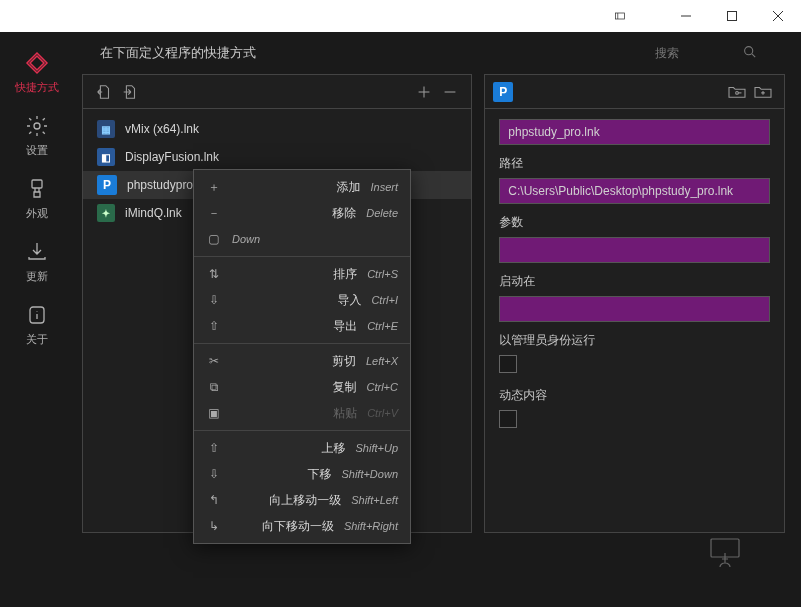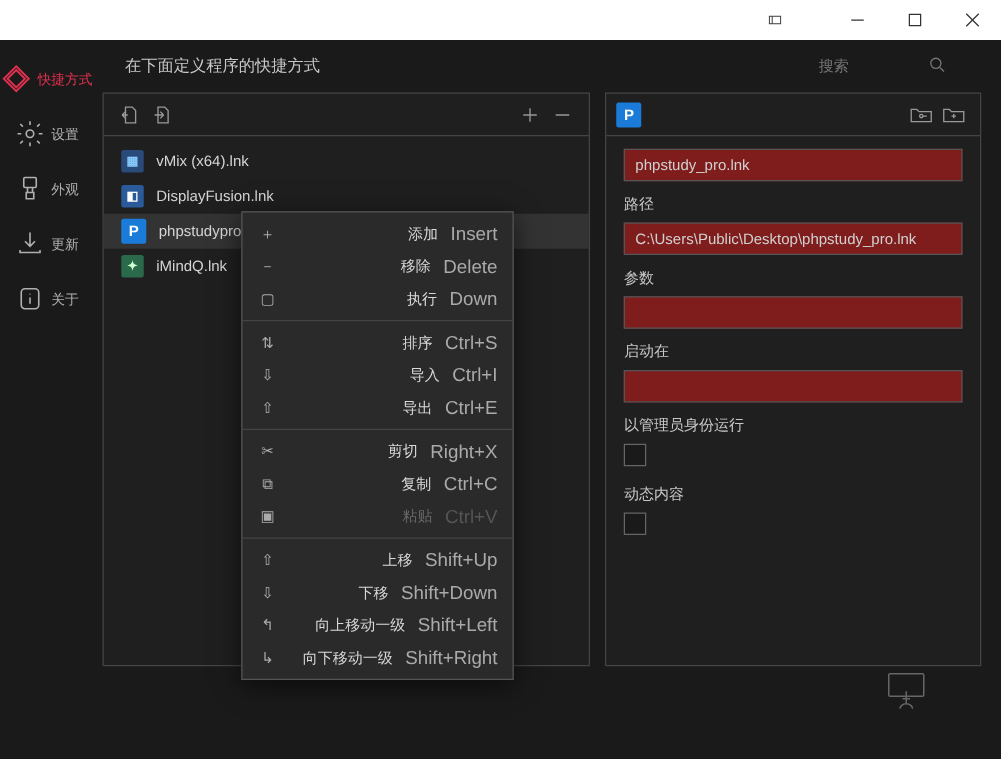--- a/index.html
+++ b/index.html
@@ -7,21 +7,21 @@
 
 .titlebar { height: 32px; background: #fff; display: flex; align-items: center; justify-content: flex-end; }
 .titlebar-icons { display: flex; align-items: center; gap: 0; }
 .tb-btn { width: 46px; height: 32px; display: flex; align-items: center; justify-content: center; color: #333; }
 .tb-btn svg { width: 12px; height: 12px; }
 .tb-sep { width: 20px; }
 
 .app { display: flex; height: calc(607px - 32px); background: #1a1a1a; }
 
 .sidebar { width: 74px; background: #1a1a1a; display: flex; flex-direction: column; align-items: center; padding-top: 18px; gap: 18px; }
-.side-item { display: flex; flex-direction: row; align-items: center; gap: 4px; color: #b0b0b0; cursor: pointer; text-align: right; }
+.side-item { display: flex; flex-direction: column; align-items: center; gap: 4px; color: #b0b0b0; cursor: pointer; text-align: right; }
 .side-item.active { color: #e03050; }
 .side-item .icon { width: 26px; height: 26px; display: flex; align-items: center; justify-content: center; }
 .side-item .label { font-size: 11px; }
 
 .main { flex: 1; padding: 12px 16px 28px 8px; display: flex; flex-direction: column; }
 .top-row { display: flex; align-items: center; margin-bottom: 12px; }
 .page-title { color: #c8c8c8; font-size: 13px; flex: 1; padding-left: 18px; }
 .search-box { display: flex; gap: 8px; color: #777; font-size: 12px; width: 130px; }
 .search-box input { background: transparent; border: none; color: #ccc; width: 80px; outline: none; font-size: 12px; }
 
@@ -37,27 +37,27 @@
 .list { padding: 6px 0; position: relative; }
 .list-item { display: flex; align-items: center; height: 28px; padding: 0 14px; gap: 10px; color: #d5d5d5; font-size: 12px; cursor: pointer; }
 .list-item.sel { background: #333; }
 .file-icon { width: 18px; height: 18px; display: flex; align-items: center; justify-content: center; border-radius: 2px; font-size: 10px; font-weight: bold; }
 
 .ctx-menu { position: absolute; left: 110px; top: 60px; width: 218px; background: #2a2a2a; border: 1px solid #555; box-shadow: 0 4px 20px rgba(0,0,0,0.6); z-index: 50; padding: 4px 0; }
 .ctx-item { display: flex; align-items: center; height: 26px; padding: 0 12px; gap: 10px; color: #d8d8d8; font-size: 12px; cursor: pointer; }
 .ctx-item.disabled { color: #666; }
 .ctx-icon { width: 16px; text-align: center; color: #aaa; }
 .ctx-label { flex: 1; text-align: right; }
-.ctx-key { color: #aaa; font-size: 15px; }
+.ctx-key { color: #aaa; font-size: 11px; font-style: italic; }
 .ctx-item.disabled .ctx-key { color: #555; }
 .ctx-sep { height: 1px; background: #444; margin: 4px 0; }
 
 .form { padding: 10px 14px; display: flex; flex-direction: column; gap: 6px; }
 .flabel { color: #c8c8c8; font-size: 12px; margin-top: 4px; }
-.finput { background: #7f1d1d; border: 1px solid #555; color: #d0d0d0; font-size: 12px; padding: 5px 8px; outline: none; width: 100%; }
+.finput { background: #701a75; border: 1px solid #555; color: #d0d0d0; font-size: 12px; padding: 5px 8px; outline: none; width: 100%; }
 .fcheck { width: 18px; height: 18px; border: 1px solid #666; background: #1a1a1a; margin-bottom: 4px; }
 
 .footer { height: 46px; display: flex; justify-content: flex-end; align-items: center; padding-right: 40px; }
 .footer-icon { color: #666; }
 
 .pico { width:20px; height:20px; background:#1a7cd8; color:#fff; display:flex; align-items:center; justify-content:center; font-size:12px; font-weight:bold; border-radius:2px; }
 </style>
 </head>
 <body>
 
@@ -204,21 +204,20 @@
                 <span class="ctx-label">添加</span>
                 <span class="ctx-key">Insert</span>
               </div>
               <div class="ctx-item">
                 <span class="ctx-icon">－</span>
                 <span class="ctx-label">移除</span>
                 <span class="ctx-key">Delete</span>
               </div>
               <div class="ctx-item">
                 <span class="ctx-icon">▢</span>
-                <span class="ctx-label">执行</span>
                 <span class="ctx-key">Down</span>
               </div>
               <div class="ctx-sep"></div>
               <div class="ctx-item">
                 <span class="ctx-icon">⇅</span>
                 <span class="ctx-label">排序</span>
                 <span class="ctx-key">Ctrl+S</span>
               </div>
               <div class="ctx-item">
                 <span class="ctx-icon">⇩</span>
@@ -227,21 +226,21 @@
               </div>
               <div class="ctx-item">
                 <span class="ctx-icon">⇧</span>
                 <span class="ctx-label">导出</span>
                 <span class="ctx-key">Ctrl+E</span>
               </div>
               <div class="ctx-sep"></div>
               <div class="ctx-item">
                 <span class="ctx-icon">✂</span>
                 <span class="ctx-label">剪切</span>
-                <span class="ctx-key">Right+X</span>
+                <span class="ctx-key">Left+X</span>
               </div>
               <div class="ctx-item">
                 <span class="ctx-icon">⧉</span>
                 <span class="ctx-label">复制</span>
                 <span class="ctx-key">Ctrl+C</span>
               </div>
               <div class="ctx-item disabled">
                 <span class="ctx-icon">▣</span>
                 <span class="ctx-label">粘贴</span>
                 <span class="ctx-key">Ctrl+V</span>

